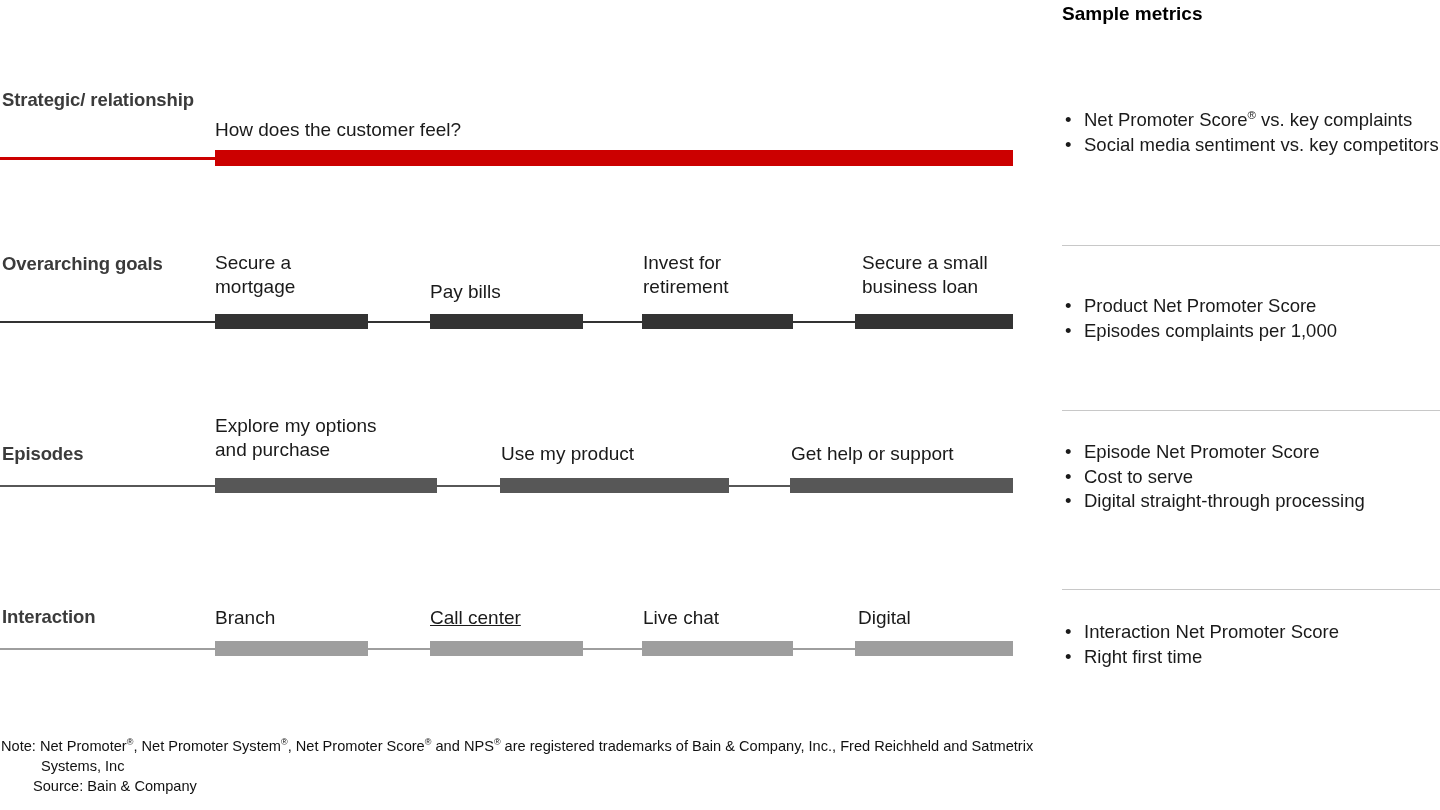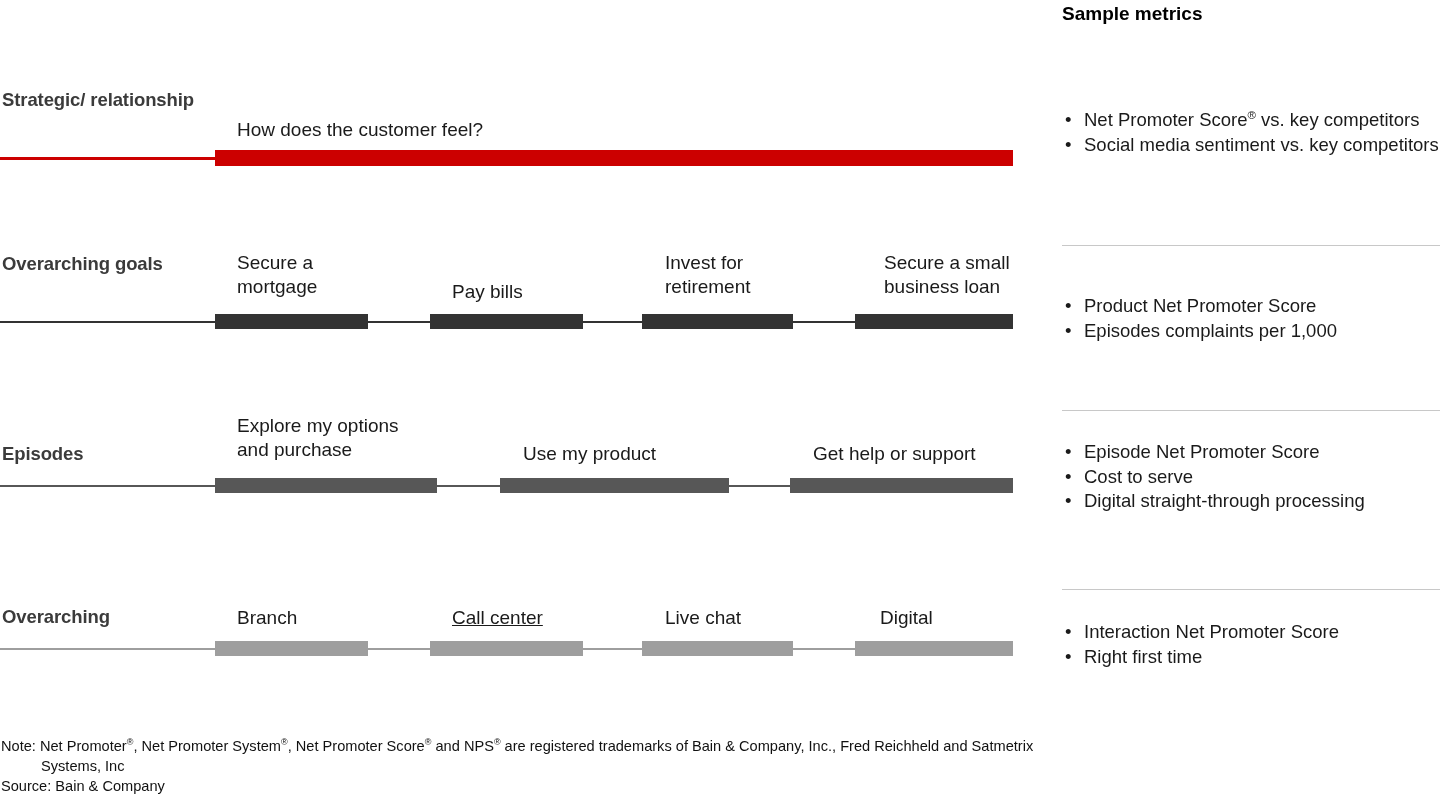--- a/index.html
+++ b/index.html
@@ -29,21 +29,20 @@
     color: #3b3b3b;
     letter-spacing: -0.1px;
   }
 
   .tier-caption {
     position: absolute;
     font-size: 19px;
     line-height: 23.5px;
     color: #1a1a1a;
     white-space: pre-line;
-    margin-left: 22px;
   }
 
   .axis {
     position: absolute;
     left: 0;
     height: 2px;
   }
 
   .seg {
     position: absolute;
@@ -145,40 +144,40 @@
 and purchase</div>
   <div class="tier-caption" style="left:501px; top:442px;">Use my product</div>
   <div class="tier-caption" style="left:791px; top:442px;">Get help or support</div>
 
   <div class="axis" style="top:485px; width:1013px; background:#575757; height:2px;"></div>
 
   <div class="seg" style="left:215px; top:478px; width:222px; height:15px; background:#575757;"></div>
   <div class="seg" style="left:500px; top:478px; width:229px; height:15px; background:#575757;"></div>
   <div class="seg" style="left:790px; top:478px; width:223px; height:15px; background:#575757;"></div>
 
-  <div class="tier-label" style="top:605px;">Overarching</div>
+  <div class="tier-label" style="top:605px;">Interaction</div>
 
   <div class="tier-caption" style="left:215px; top:606px;">Branch</div>
   <div class="tier-caption" style="left:430px; top:606px;text-decoration:underline;">Call center</div>
   <div class="tier-caption" style="left:643px; top:606px;">Live chat</div>
   <div class="tier-caption" style="left:858px; top:606px;">Digital</div>
 
   <div class="axis" style="top:648px; width:1013px; background:#9e9e9e; height:2px;"></div>
 
   <div class="seg" style="left:215px; top:641px; width:153px; height:15px; background:#9e9e9e;"></div>
   <div class="seg" style="left:430px; top:641px; width:153px; height:15px; background:#9e9e9e;"></div>
   <div class="seg" style="left:642px; top:641px; width:151px; height:15px; background:#9e9e9e;"></div>
   <div class="seg" style="left:855px; top:641px; width:158px; height:15px; background:#9e9e9e;"></div>
 
   <div class="metrics-title">Sample metrics</div>
 
   <div class="metric-block" style="top:108px;">
     <div class="metric-item">
       <span class="bullet">•</span>
-      <span><span>Net Promoter Score</span><sup>®</sup><span> vs. key competitors</span></span>
+      <span><span>Net Promoter Score</span><sup>®</sup><span> vs. key complaints</span></span>
     </div>
     <div class="metric-item">
       <span class="bullet">•</span>
       <span>Social media sentiment vs. key competitors</span>
     </div>
   </div>
 
   <div class="divider" style="top:245px;"></div>
 
   <div class="metric-block" style="top:294px;">
@@ -221,15 +220,15 @@
       <span>Right first time</span>
     </div>
   </div>
 
   <div class="footnote" style="top:737px;">
     <span><span>Note: Net Promoter</span><sup>®</sup><span>, Net Promoter System</span><sup>®</sup><span>, Net Promoter Score</span><sup>®</sup><span> and NPS</span><sup>®</sup><span> are registered trademarks of Bain &amp; Company, Inc., Fred Reichheld and Satmetrix</span></span>
   </div>
 
   <div class="footnote" style="top:757px;margin-left:40px;">Systems, Inc</div>
 
-  <div class="footnote" style="top:777px;">Source: Bain &amp; Company</div>
+  <div class="footnote" style="top:777px;padding-left:32px;">Source: Bain &amp; Company</div>
 
 </div>
 
 </body></html>

